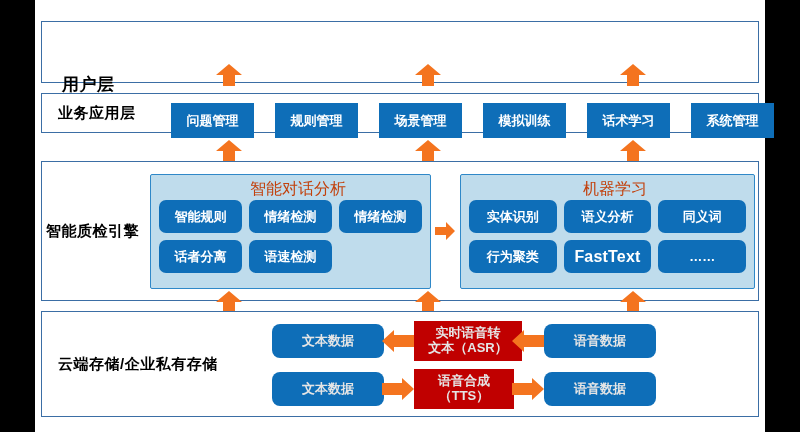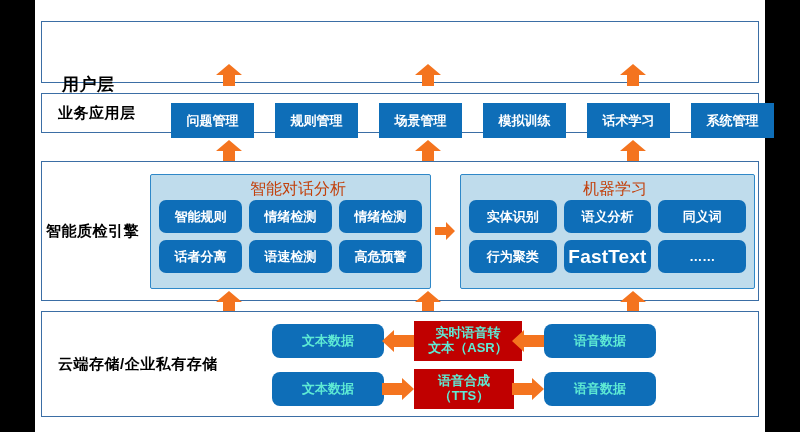--- a/index.html
+++ b/index.html
@@ -114,39 +114,39 @@
     display: grid;
     grid-template-columns: repeat(3, 1fr);
     grid-gap: 7px;
   }
   .chip-blue-round {
     background: #0e6eb8;
     border-radius: 7px;
     height: 33px;
     font-size: 13px;
   }
-  .chip-blue-round.latin { font-size: 19px; letter-spacing: 0.2px; }
+  .chip-blue-round.latin { font-size: 16px; letter-spacing: 0.2px; }
 
   
   #engine-mid-arrow {
     position: absolute;
     left: 393px;
     top: 60px;
     width: 20px;
     height: 18px;
   }
 
   
   .store-box {
     position: absolute;
     display: flex;
     align-items: center;
     justify-content: center;
     text-align: center;
-    color: #5eead4;
+    color: #e5e5e5;
     font-weight: bold;
     box-sizing: border-box;
     line-height: 1.15;
   }
   .store-blue {
     background: #0e6eb8;
     border-radius: 8px;
     font-size: 13px;
   }
   .store-red {
@@ -231,21 +231,20 @@
     <div class="layer-label" id="label-engine">智能质检引擎</div>
 
     <div class="panel" id="panel-dialog">
       <div class="panel-title">智能对话分析</div>
       <div class="panel-grid">
         <div class="chip chip-blue-round">智能规则</div>
         <div class="chip chip-blue-round">情绪检测</div>
         <div class="chip chip-blue-round">情绪检测</div>
         <div class="chip chip-blue-round">话者分离</div>
         <div class="chip chip-blue-round">语速检测</div>
-        <div class="chip chip-blue-round">高危预警</div>
       </div>
     </div>
 
     <div id="engine-mid-arrow">
       <svg width="20" height="18" viewBox="0 0 20 18">
           <polygon points="0,5 11,5 11,0 20,9 11,18 11,13 0,13" fill="#f4741f"></polygon>
         </svg>
     </div>
 
     <div class="panel" id="panel-ml">

